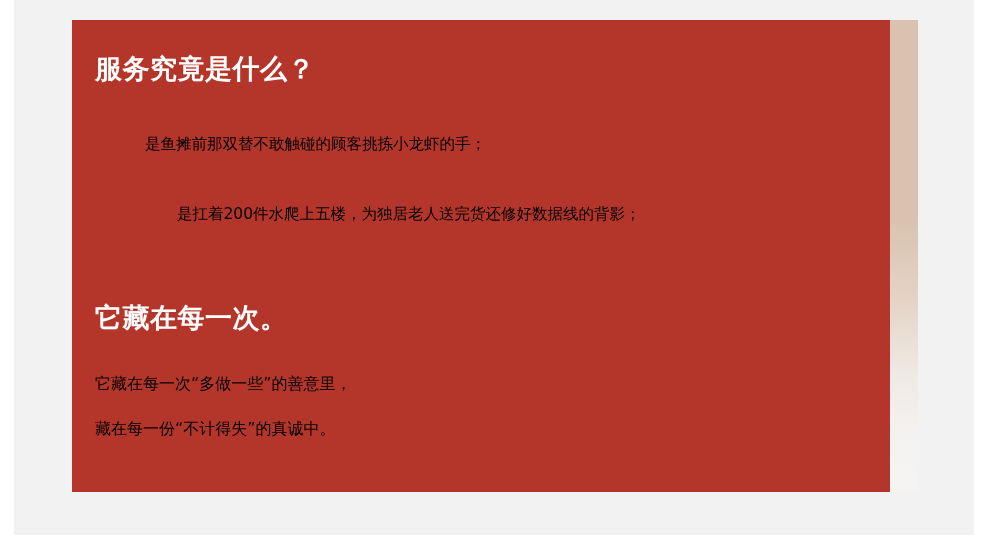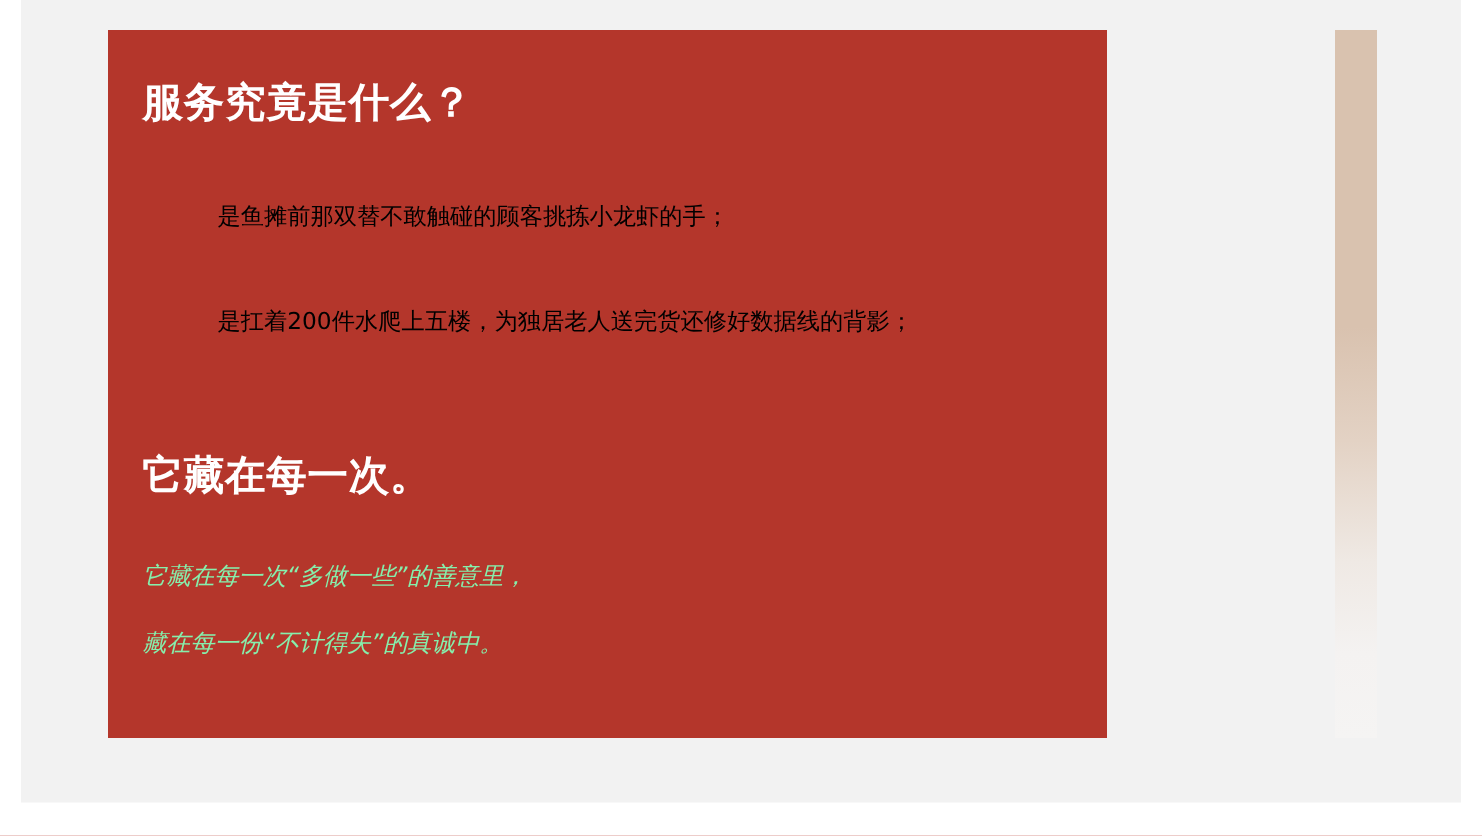--- a/index.html
+++ b/index.html
@@ -38,21 +38,21 @@
                 #efe9e4 75%,
                 #f4f2f1 88%,
                 #f5f4f3 100%);
   }
 
   
   .red-card {
     position: absolute;
     left: 72px;
     top: 20px;
-    width: 666px;
+    width: 818px;
     height: 472px;
     background: #b4362b;
     box-sizing: border-box;
     padding: 0;
     overflow: hidden;
   }
 
   .card-inner {
     position: relative;
     width: 100%;
@@ -77,33 +77,32 @@
   .para {
     position: absolute;
     left: 73px;
     color: #000000;
     font-size: 15.5px;
     line-height: 1.5;
     white-space: nowrap;
     font-weight: normal;
   }
   .para-1 { top: 113px; }
-  .para-2 { top: 183px; }
+  .para-2 { top: 183px; margin-left: 32px; }
   .para-3 { top: 243px; }
 
   
   .closing-line {
     position: absolute;
     left: 23px;
-    color: #86efac;
+    color: #000000;
     font-size: 16px;
     line-height: 1.5;
     white-space: nowrap;
     font-weight: normal;
-    font-style: italic;
   }
   .closing-1 { top: 352px; }
   .closing-2 { top: 397px; }
   .closing-3 { top: 442px; }
 </style>
 </head>
 <body>
 
 <div class="page-panel"></div>
 

